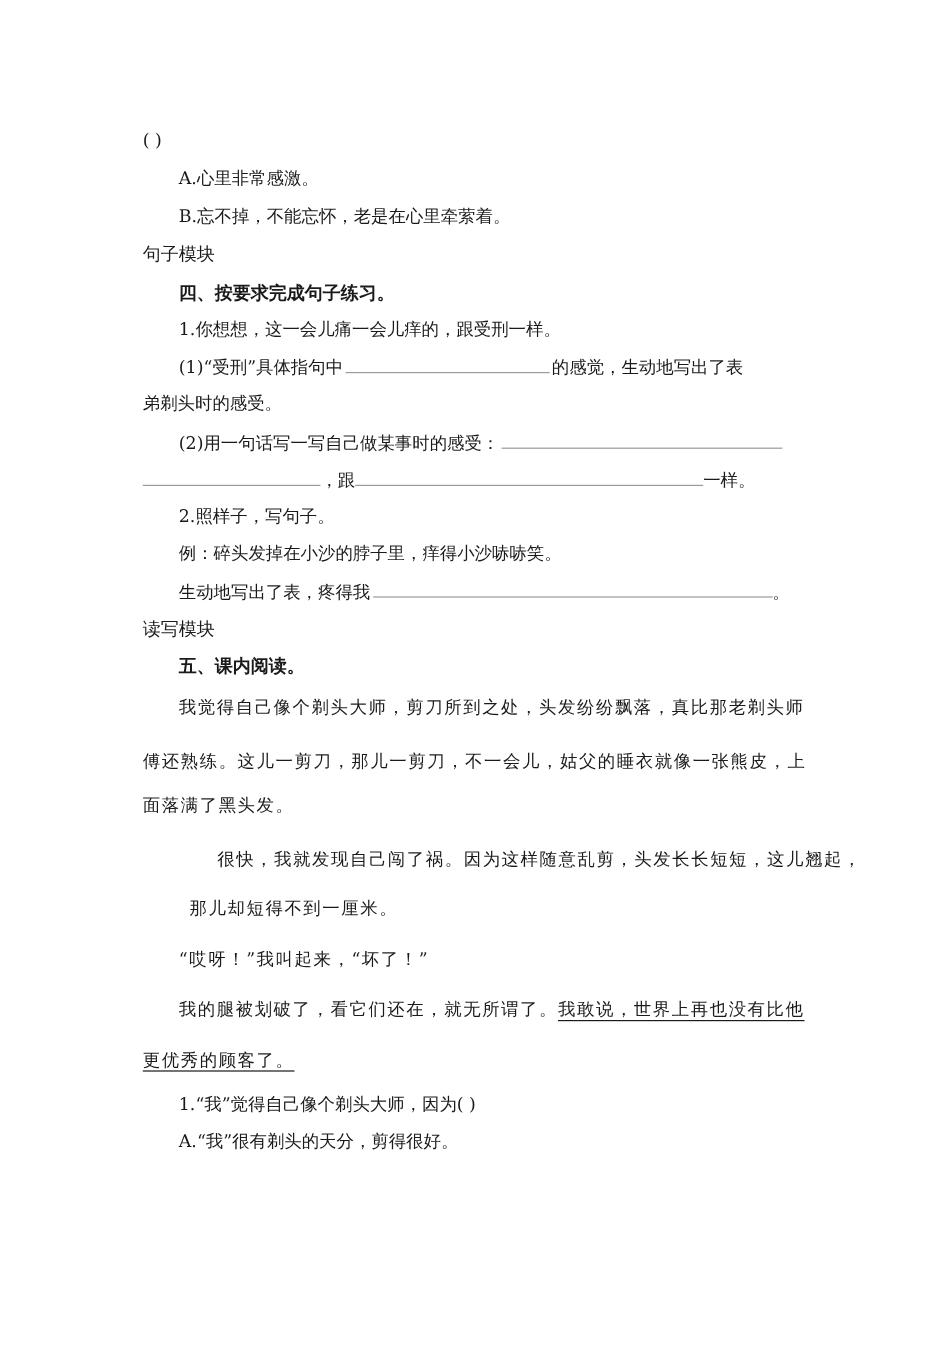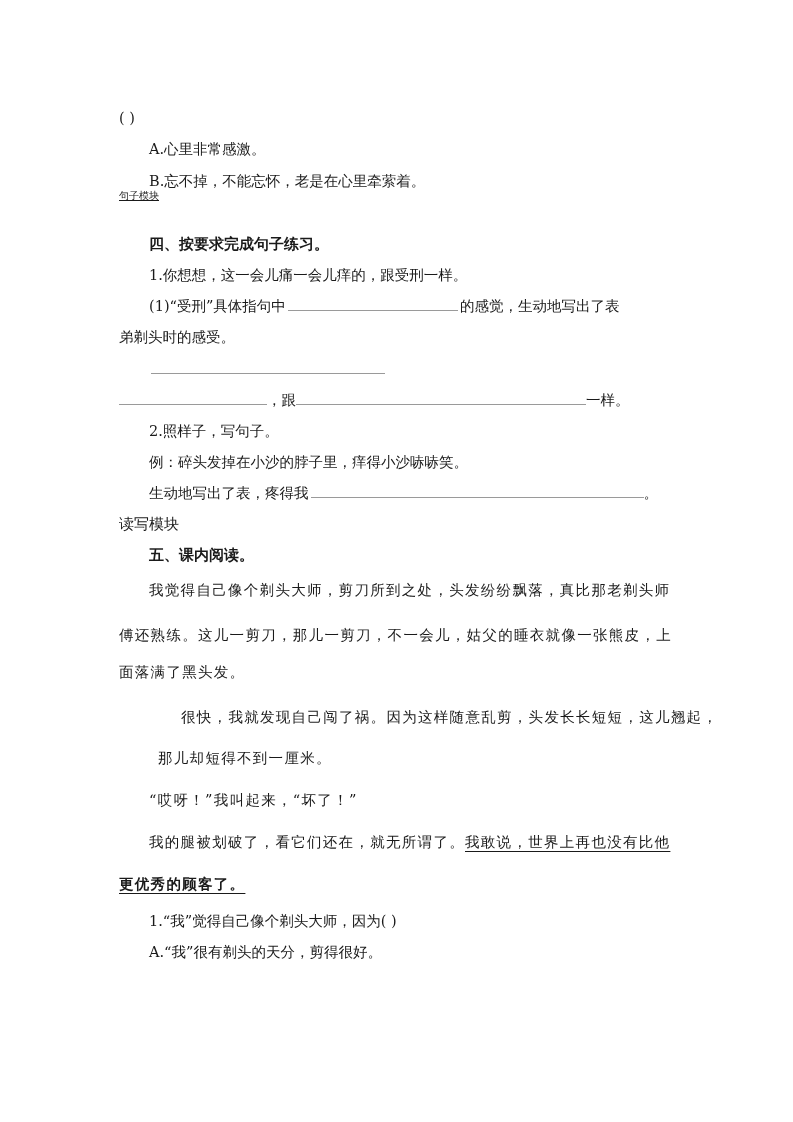--- a/index.html
+++ b/index.html
@@ -16,31 +16,31 @@
 <body>
 
 <div class="line" style="left:119px; top:108px;">(        )</div>
 <div class="line" style="left:149px; top:139px;">
   <span>A.</span><span>心里非常感激。</span>
 </div>
 <div class="line" style="left:149px; top:171px;">
   <span>B.</span><span>忘不掉，不能忘怀，老是在心里牵萦着。</span>
 </div>
 
-<div class="line sans" style="left:119px; top:186px; font-size:10px;text-decoration:underline;">句子模块</div>
+<div class="line sans" style="left:119px; top:202px; font-size:15px;">句子模块</div>
 <div class="line sans head" style="left:149px; top:234px;">四、按要求完成句子练习。</div>
 <div class="line" style="left:149px; top:265px;">1.你想想，这一会儿痛一会儿痒的，跟受刑一样。</div>
 
 <div class="line" style="left:149px; top:296px;">
   <span>(1)“受刑”具体指句中</span><span class="blank" style="width:170px; margin:0 2px;"></span><span>的感觉，生动地写出了表</span>
 </div>
 <div class="line" style="left:119px; top:327px;">弟剃头时的感受。</div>
 
 <div class="line" style="left:149px; top:359px;">
-  <span class="blank" style="width:234px; margin-left:2px;"></span>
+  <span>(2)用一句话写一写自己做某事时的感受：</span><span class="blank" style="width:234px; margin-left:2px;"></span>
 </div>
 <div class="line" style="left:119px; top:390px;">
   <span class="blank" style="width:148px;"></span><span>，跟</span><span class="blank" style="width:290px;"></span><span>一样。</span>
 </div>
 
 <div class="line" style="left:149px; top:421px;">2.照样子，写句子。</div>
 <div class="line" style="left:149px; top:452px;">例：碎头发掉在小沙的脖子里，痒得小沙哧哧笑。</div>
 <div class="line" style="left:149px; top:483px;">
   <span>生动地写出了表，疼得我</span><span class="blank" style="width:333px; margin-left:2px;"></span><span>。</span>
 </div>
@@ -53,18 +53,18 @@
 <div class="line passage" style="left:119px; top:662px;">面落满了黑头发。</div>
 
 <div class="line passage" style="left:149px; top:707px;margin-left:32px;">很快，我就发现自己闯了祸。因为这样随意乱剪，头发长长短短，这儿翘起，</div>
 <div class="line passage" style="left:119px; top:748px;margin-left:39px;">那儿却短得不到一厘米。</div>
 
 <div class="line passage" style="left:149px; top:790px;">“哎呀！”我叫起来，“坏了！”</div>
 
 <div class="line passage" style="left:149px; top:832px;">
   <span>我的腿被划破了，看它们还在，就无所谓了。</span><span class="ul">我敢说，世界上再也没有比他</span>
 </div>
-<div class="line passage" style="left:119px; top:874px;font-weight:bold;">
+<div class="line passage" style="left:119px; top:874px;">
   <span class="ul">更优秀的顾客了。</span>
 </div>
 
 <div class="line" style="left:149px; top:911px;">1.“我”觉得自己像个剃头大师，因为(        )</div>
 <div class="line" style="left:149px; top:942px;">A.“我”很有剃头的天分，剪得很好。</div>
 
 </body></html>

